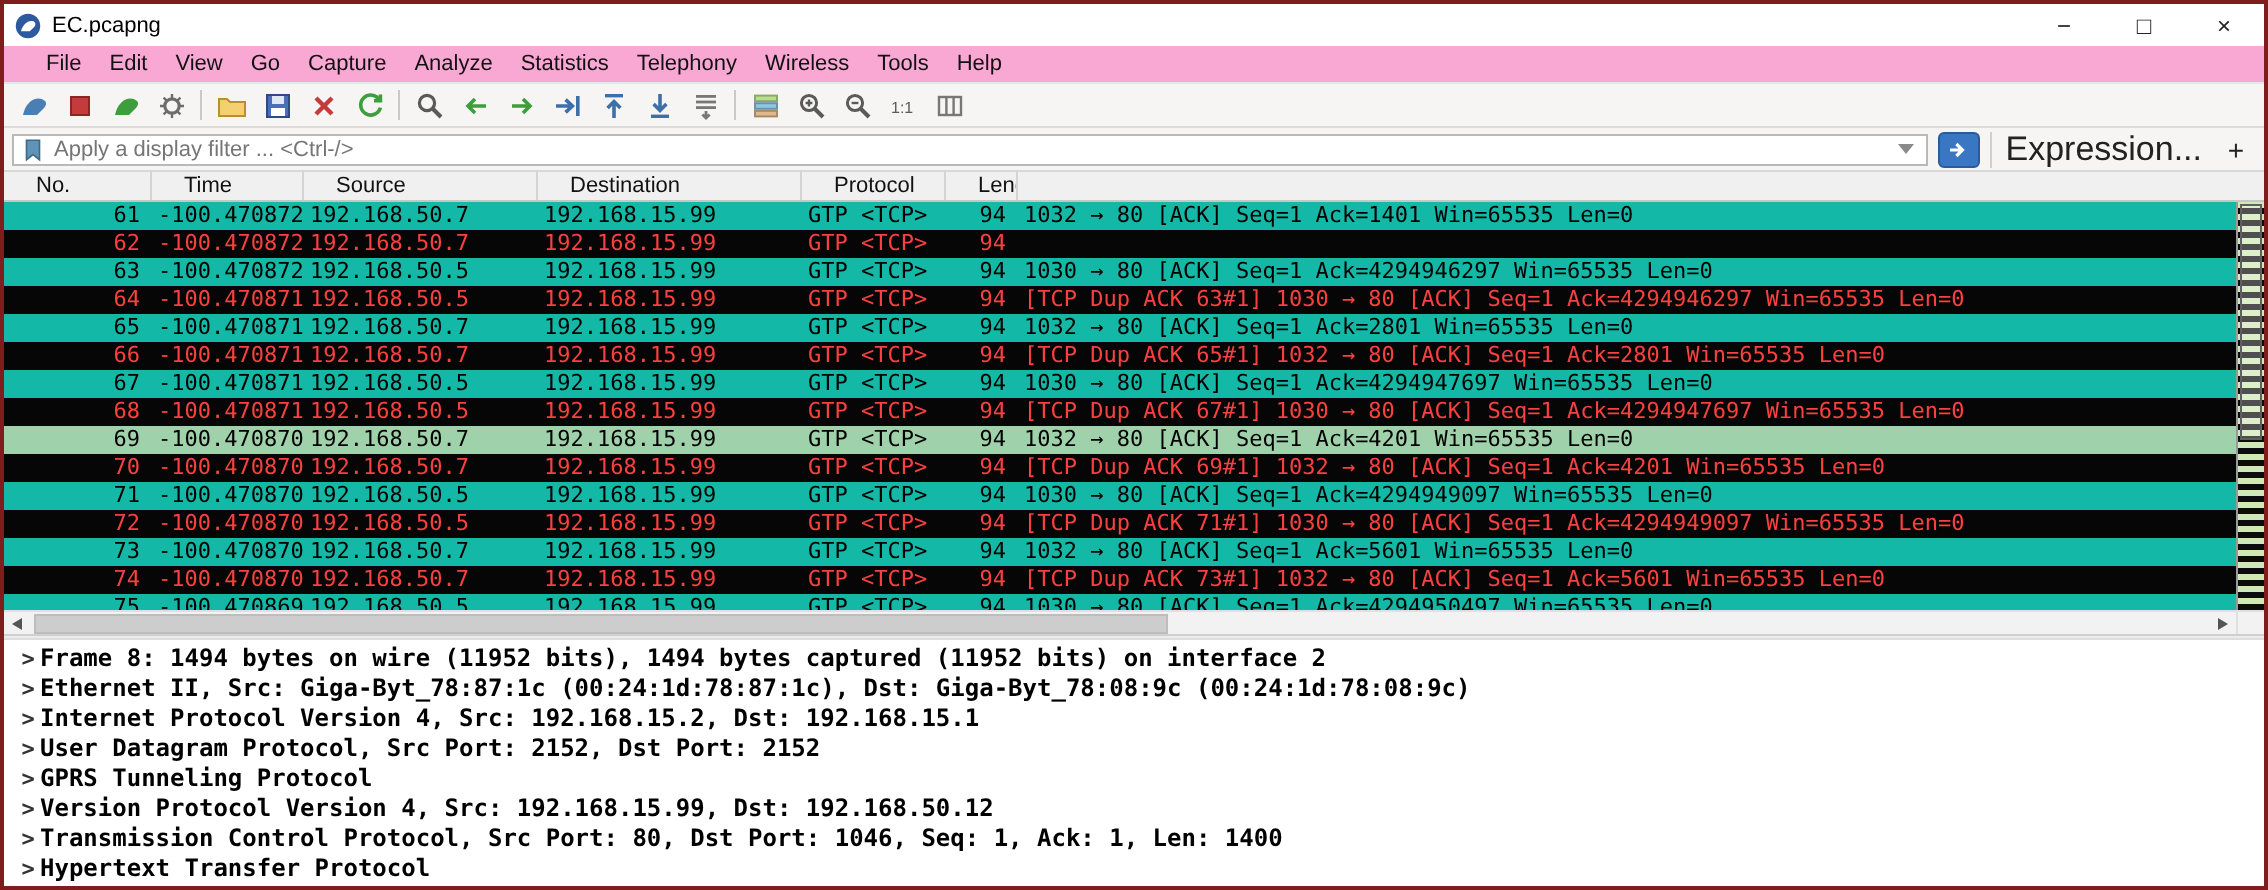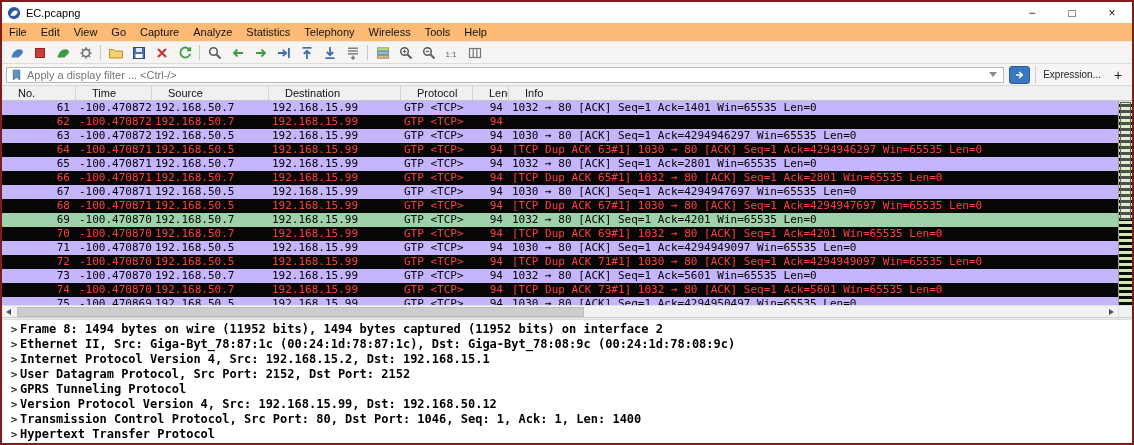--- a/index.html
+++ b/index.html
@@ -5,49 +5,49 @@
   *{box-sizing:border-box;margin:0;padding:0}
   body{margin:0;background:#9a9a9a;font-family:"Liberation Sans",sans-serif}
   .window{width:1134px;height:445px;border:2px solid #7f1d1d;background:#fff;display:flex;flex-direction:column;overflow:hidden}
 
   .titlebar{height:21px;display:flex;align-items:center;padding-left:5px;background:#fff;flex:none}
   .ticon{width:14px;height:14px;margin-right:5px;flex:none}
   .title-text{font-size:11px;color:#000}
   .win-controls{margin-left:auto;display:flex}
   .win-btn{width:40px;height:21px;display:flex;align-items:center;justify-content:center;font-size:12px;color:#222;cursor:default}
 
-  .menubar{height:18px;display:flex;align-items:center;padding-left:0;background:#fdba74;flex:none}
+  .menubar{height:18px;display:flex;align-items:center;padding-left:14px;background:#f9a8d4;flex:none}
   .menu-item{font-size:11px;padding:0 7px;color:#111;white-space:nowrap}
 
   .toolbar{height:23px;background:#f6f5f4;border-top:1px solid #e6e6e6;border-bottom:1px solid #dcdcdc;display:flex;align-items:center;padding-left:3px;flex:none}
   .tbi{width:23px;height:21px;display:flex;align-items:center;justify-content:center}
   .tsep{width:1px;height:15px;background:#c9c9c9;margin:0 3px}
 
   .filterbar{height:22px;background:#f6f5f4;display:flex;align-items:center;padding:2px 4px;flex:none;border-bottom:1px solid #d8d8d8}
   .filter-input-wrap{flex:1;height:16px;background:#fff;border:1px solid #b9b9b9;display:flex;align-items:center;padding:0 3px}
   .bookmark{width:13px;height:14px;margin-right:4px;flex:none}
   .filter-input{flex:1;border:none;outline:none;font-size:11px;color:#444;background:transparent;font-family:"Liberation Sans",sans-serif}
   .hist-chevron{width:0;height:0;border-left:4px solid transparent;border-right:4px solid transparent;border-top:5px solid #8a8a8a;margin:0 3px}
   .apply-btn{width:21px;height:18px;background:#3a77c2;border:1px solid #2b5c99;border-radius:3px;margin:0 5px;display:flex;align-items:center;justify-content:center;flex:none}
-  .expr{font-size:10px;color:#222;padding:0 7px;height:18px;display:flex;align-items:center;border-left:1px solid #cfcfcf;white-space:nowrap}
+  .expr{font-size:17px;color:#222;padding:0 7px;height:18px;display:flex;align-items:center;border-left:1px solid #cfcfcf;white-space:nowrap}
   .plus-btn{font-size:14px;color:#222;width:20px;text-align:center}
 
   .colheader{height:15px;display:flex;background:#f0f0f0;border-bottom:1px solid #c6c6c6;flex:none;font-size:11px;color:#111}
   .hc{border-right:1px solid #d4d4d4;padding:0 16px;line-height:14px;white-space:nowrap;overflow:hidden}
   .w-no{width:74px;flex:none}
   .w-time{width:76px;flex:none}
   .w-src{width:117px;flex:none}
   .w-dst{width:132px;flex:none}
   .w-proto{width:72px;flex:none}
   .w-len{width:36px;flex:none}
   .w-info{flex:1;border-right:none}
 
   .rows{height:204px;position:relative;overflow:hidden;flex:none;background:#fff;font-family:"DejaVu Sans Mono","Liberation Mono",monospace;font-size:11px}
   .prow{display:flex;height:14px;line-height:13.5px;white-space:nowrap}
-  .prow.ok{background:#c4b5fd;color:#000}
+  .prow.ok{background:#14b8a6;color:#000}
   .prow.bad{background:#060606;color:#fb4040}
   .prow.sel{background:#9fd2aa;color:#000}
   .pc{overflow:hidden;padding:0 3px;flex:none}
   .pc.a-r{text-align:right;padding-right:6px}
   .vscroll{position:absolute;top:0;right:0;width:14px;height:204px;border-left:1px solid #9a9a9a;background:repeating-linear-gradient(180deg,#cfe9b4 0 3px,#0c0c0c 3px 6px)}
   .vthumb{position:absolute;top:1px;left:1px;right:1px;height:118px;border:1px solid #5f5f5f;background:rgba(255,255,255,.28)}
 
   .hscroll{height:12px;background:#f2f2f2;border-top:1px solid #e0e0e0;display:flex;align-items:center;flex:none}
   .harrow{width:13px;height:12px;display:flex;align-items:center;justify-content:center}
   .tri-l{width:0;height:0;border-top:3.5px solid transparent;border-bottom:3.5px solid transparent;border-right:5px solid #555}
@@ -247,21 +247,20 @@
     <span class="plus-btn">+</span>
   </div>
 
   <div class="colheader">
     <span class="hc w-no">No.</span>
     <span class="hc w-time">Time</span>
     <span class="hc w-src">Source</span>
     <span class="hc w-dst">Destination</span>
     <span class="hc w-proto">Protocol</span>
     <span class="hc w-len">Length</span>
-    <span class="hc w-info">Info</span>
   </div>
 
   <div class="rows">
     <div>
 
         <div class="prow ok">
           <span class="pc w-no a-r">61</span>
           <span class="pc w-time">-100.470872</span>
           <span class="pc w-src">192.168.50.7</span>
           <span class="pc w-dst">192.168.15.99</span>

